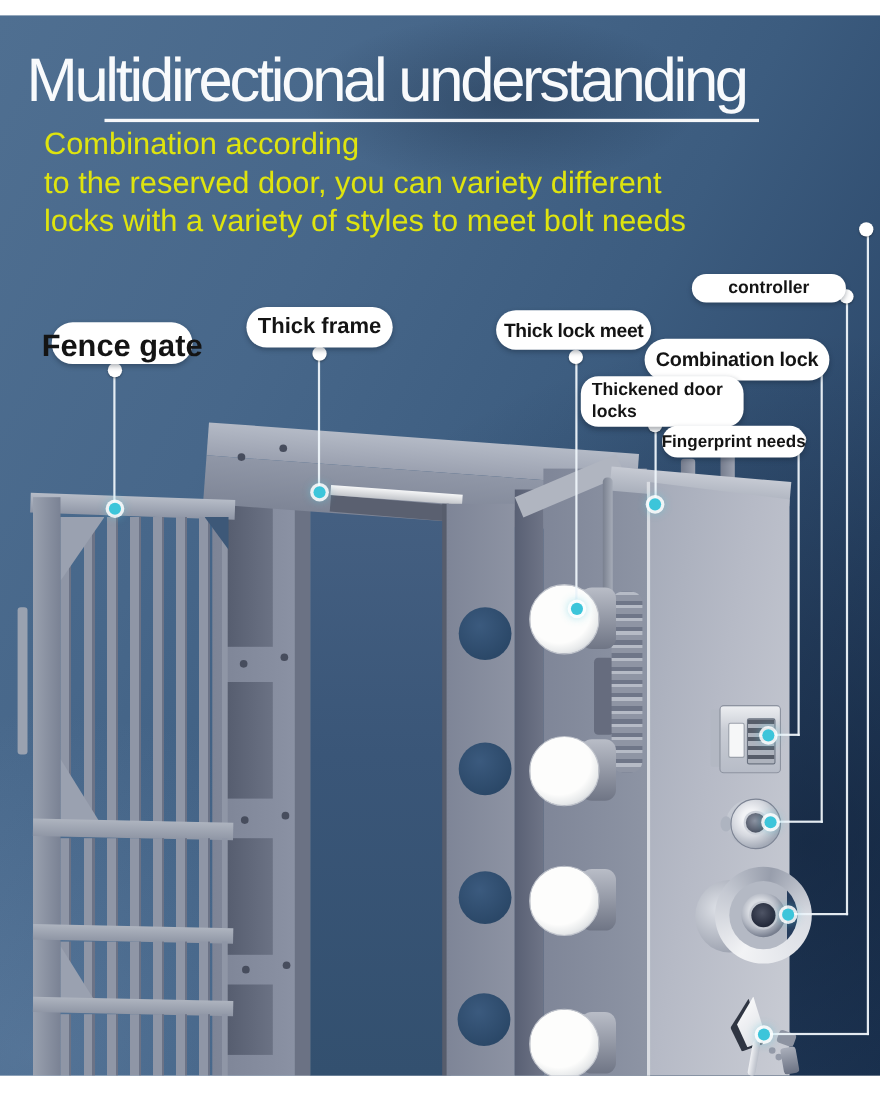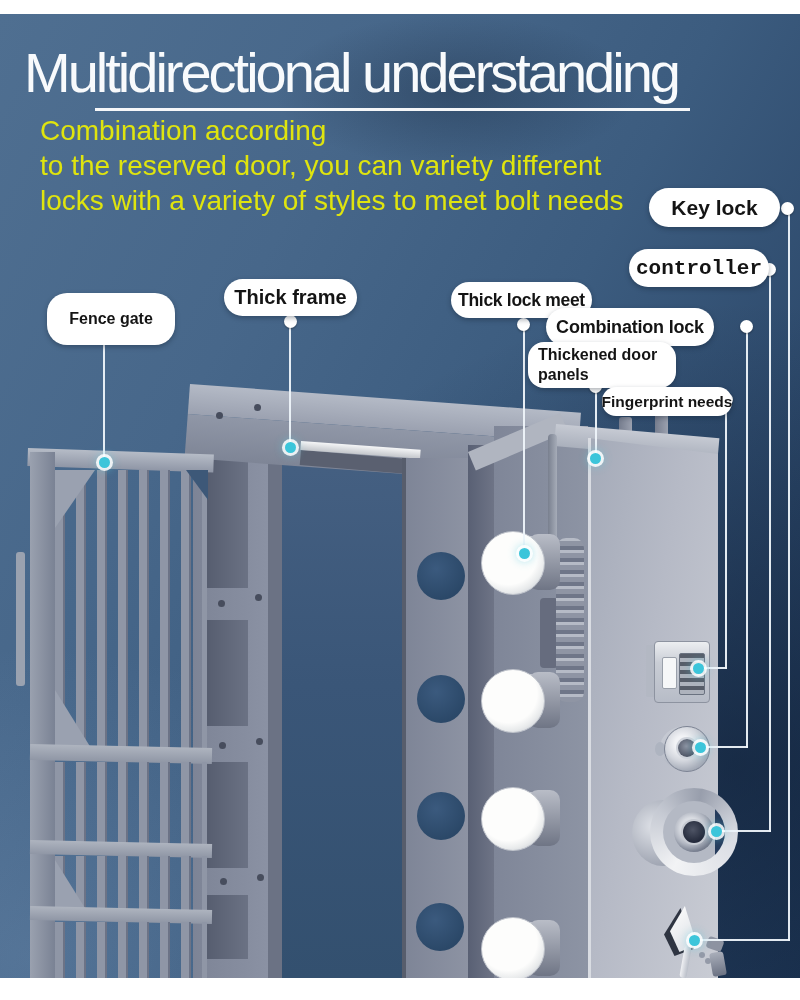--- a/index.html
+++ b/index.html
@@ -28,26 +28,26 @@
   .title{left:24px;top:26px;width:760px;color:var(--title-text);
          font-size:56px;letter-spacing:-3px;font-weight:400;white-space:nowrap;}
   .divider{left:95px;top:94px;width:595px;height:3px;background:rgba(255,255,255,.95);}
   .subtitle{left:40px;top:99px;width:680px;color:var(--subtitle-yellow);
             font-size:28px;line-height:35px;font-weight:500;}
 
   
   .pill{position:absolute;background:var(--callout-bg);color:var(--callout-text);
         border-radius:20px;display:flex;align-items:center;justify-content:center;
         font-weight:bold;box-shadow:0 2px 5px rgba(15,25,40,.35);white-space:nowrap;}
-  .pill-fence{left:47px;top:279px;width:128px;height:52px;font-size:16px;}
+  .pill-fence{left:47px;top:279px;width:128px;height:38px;font-size:28px;align-items:flex-end;}
   .pill-frame{left:224px;top:265px;width:133px;height:37px;font-size:20px;}
   .pill-bolt{left:451px;top:268px;width:141px;height:36px;font-size:17.5px;letter-spacing:-.3px;}
   .pill-key{left:649px;top:174px;width:131px;height:39px;font-size:21px;}
-  .pill-controller{left:629px;top:235px;width:140px;height:38px;font-size:21px;font-family:Liberation Mono, monospace;}
-  .pill-combo{left:546px;top:294px;width:168px;height:38px;font-size:18px;letter-spacing:-.2px;}
+  .pill-controller{left:629px;top:235px;width:140px;height:26px;font-size:16px;}
+  .pill-combo{left:586px;top:294px;width:168px;height:38px;font-size:18px;letter-spacing:-.2px;}
   .pill-panels{left:528px;top:328px;width:138px;height:46px;font-size:16px;line-height:20px;
                white-space:normal;justify-content:flex-start;padding-left:10px;border-radius:16px;}
   .pill-finger{left:602px;top:373px;width:130px;height:29px;font-size:15.5px;border-radius:14px;}
 
   
   .lead{position:absolute;background:rgba(238,244,250,.95);}
   .lead.v{width:2px;} .lead.h{height:2px;}
   .dot-w{position:absolute;width:13px;height:13px;border-radius:50%;background:#fff;
          box-shadow:0 1px 2px rgba(0,0,0,.35);}
   .dot-c{position:absolute;width:11px;height:11px;border-radius:50%;background:var(--accent-dot);
@@ -289,31 +289,28 @@
 
     <div class="pill pill-fence">
       <span>Fence gate</span>
     </div>
     <div class="pill pill-frame">
       <span>Thick frame</span>
     </div>
     <div class="pill pill-bolt">
       <span>Thick lock meet</span>
     </div>
-    <div class="pill pill-key">
-      <span>Key lock</span>
-    </div>
     <div class="pill pill-controller">
       <span>controller</span>
     </div>
     <div class="pill pill-combo">
       <span>Combination lock</span>
     </div>
     <div class="pill pill-panels">
-      <span>Thickened door panels</span>
+      <span>Thickened door locks</span>
     </div>
     <div class="pill pill-finger">
       <span>Fingerprint needs</span>
     </div>
 
   </div>
 
   <div class="strip bottom"></div>
 </div>
 

